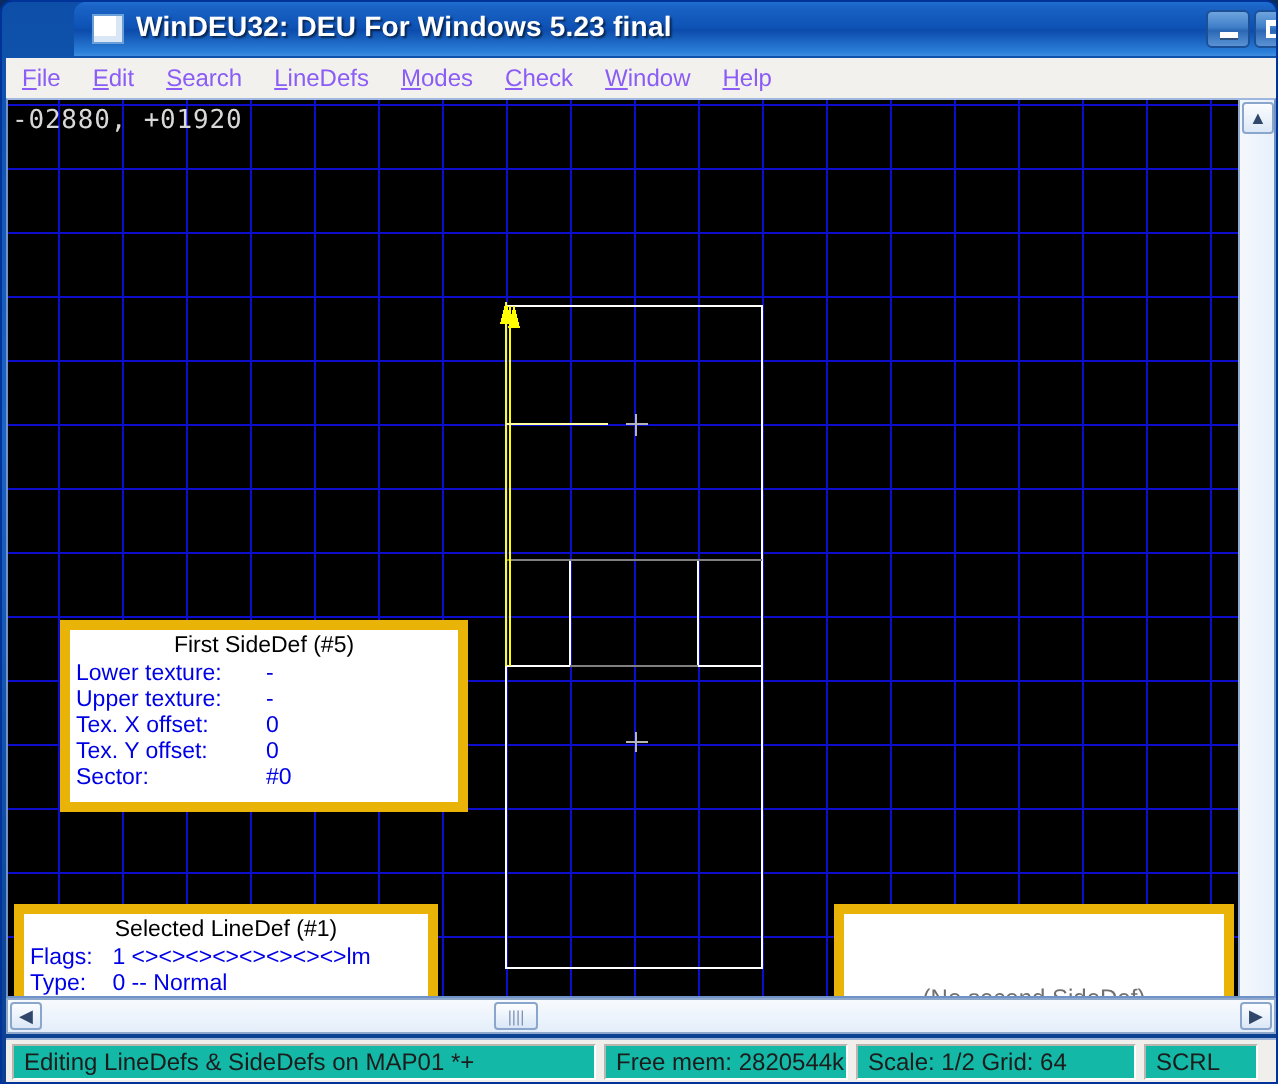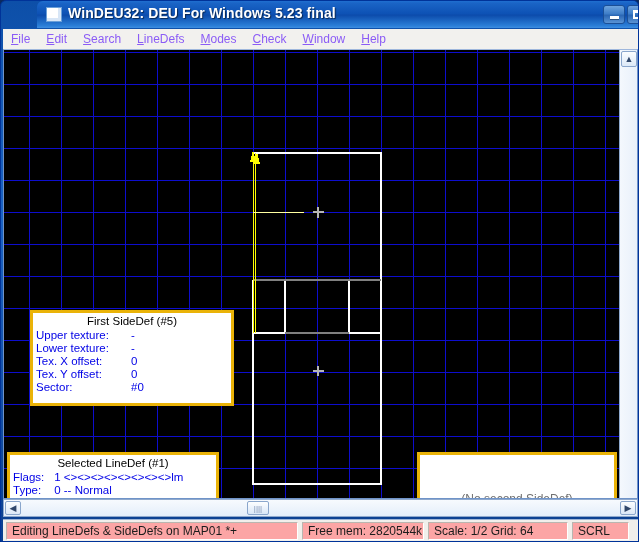--- a/index.html
+++ b/index.html
@@ -155,37 +155,37 @@
     background:#f1efeb;
     border-top:1px solid #9db4d6;
     box-sizing:border-box;
     display:flex; align-items:center;
     padding:0 3px;
   }
   .status-cell {
     height:18px; box-sizing:border-box;
     border:1px solid #b9b6b0;
     border-right-color:#ffffff; border-bottom-color:#ffffff;
-    background:#fca5a5;
+    background:#14b8a6;
     font-size:12px; color:#1c1c1c;
     display:flex; align-items:center;
     padding:0 5px;
     margin-right:4px;
     overflow:hidden; white-space:nowrap;
   }
   #status-main { width:292px; }
   #status-mem { width:122px; }
   #status-scale { width:140px; }
   #status-scrl { width:57px; }
 
   
   .info-panel {
     position:absolute;
     background:#ffffff;
-    border:3px solid #eab308;
+    border:5px solid #eab308;
     box-sizing:border-box;
     font-size:11.5px;
     color:#0000e6;
     padding:2px 3px 2px 3px;
     overflow:hidden;
   }
   .info-panel .panel-title {
     color:#000000;
     text-align:center;
     font-size:11.5px;
@@ -271,28 +271,29 @@
         <line x1="249" y1="162" x2="300" y2="162" stroke="#ffffa0" stroke-width="1"></line>
 
         <g stroke="#b5b5b5" stroke-width="1.3">
           <line x1="309" y1="162" x2="320" y2="162"></line>
           <line x1="314" y1="157" x2="314" y2="168"></line>
           <line x1="309" y1="321" x2="320" y2="321"></line>
           <line x1="314" y1="316" x2="314" y2="326"></line>
         </g>
       </svg>
 
+      <div id="coord-text">-02880, +01920</div>
 
       <div class="info-panel" id="panel-first-sidedef">
         <div class="panel-title">First SideDef (#5)</div>
         <div class="info-row">
+          <span class="lbl w-lbl1">Lower texture:</span><span class="val">-</span>
+        </div>
+        <div class="info-row">
           <span class="lbl w-lbl1">Upper texture:</span><span class="val">-</span>
-        </div>
-        <div class="info-row">
-          <span class="lbl w-lbl1">Lower texture:</span><span class="val">-</span>
         </div>
         <div class="info-row">
           <span class="lbl w-lbl1">Tex. X offset:</span><span class="val">0</span>
         </div>
         <div class="info-row">
           <span class="lbl w-lbl1">Tex. Y offset:</span><span class="val">0</span>
         </div>
         <div class="info-row">
           <span class="lbl w-lbl1">Sector:</span><span class="val">#0</span>
         </div>

